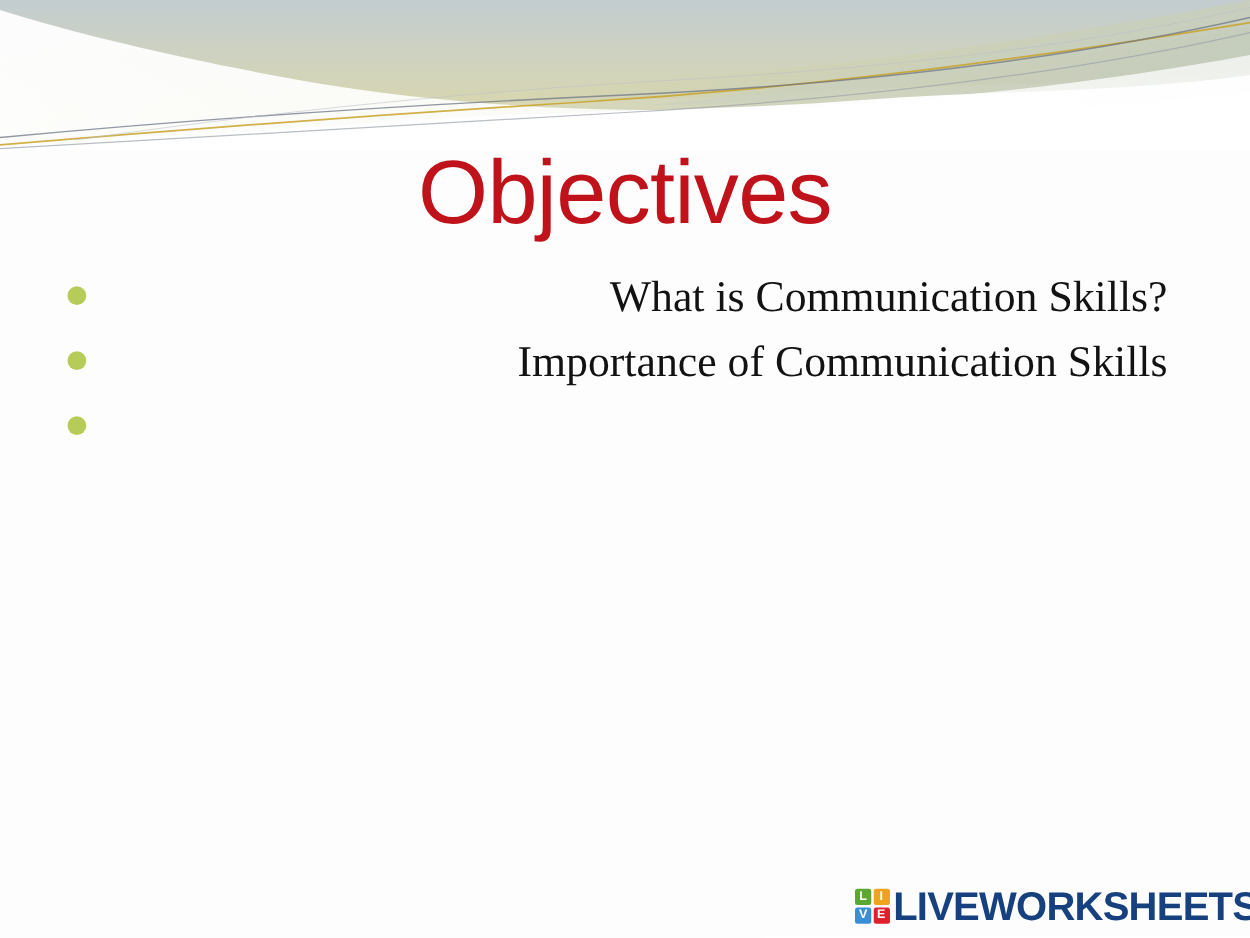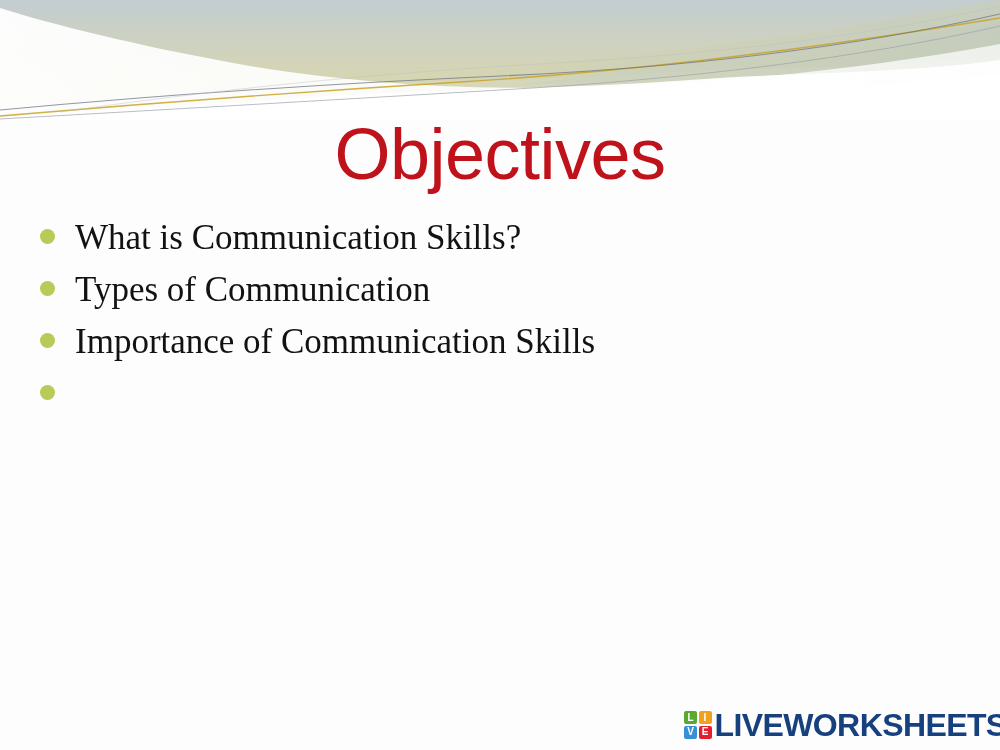--- a/index.html
+++ b/index.html
@@ -46,26 +46,27 @@
     font-weight: 400;
     line-height: 1.0;
     letter-spacing: -0.5px;
     color: #c0121a;
     white-space: nowrap;
   }
 
   
   #bullet-list {
     position: absolute;
-    left: 40px;
+    left: 54px;
     top: 216px;
     width: 880px;
     margin: 0;
     padding: 0;
     list-style: none;
+    text-align: right;
   }
   .bullet-row {
     display: flex;
     align-items: flex-start;
     height: 52px;
   }
   .bullet-dot {
     flex: 0 0 auto;
     width: 15px;
     height: 15px;
@@ -195,24 +196,20 @@
 
   <div id="title">Objectives</div>
 
   <ul id="bullet-list">
     <li class="bullet-row">
       <span class="bullet-dot"></span>
       <span class="bullet-text">What is Communication Skills?</span>
     </li>
     <li class="bullet-row">
       <span class="bullet-dot"></span>
-      <span class="bullet-text">Types of Communication</span>
-    </li>
-    <li class="bullet-row">
-      <span class="bullet-dot"></span>
       <span class="bullet-text">Importance of Communication Skills</span>
     </li>
     <li class="bullet-row">
       <span class="bullet-dot"></span>
     </li>
   </ul>
 
   <div id="lw-logo">
     <div id="lw-tiles">
       <span class="lw-tile lw-tile-l">L</span>

